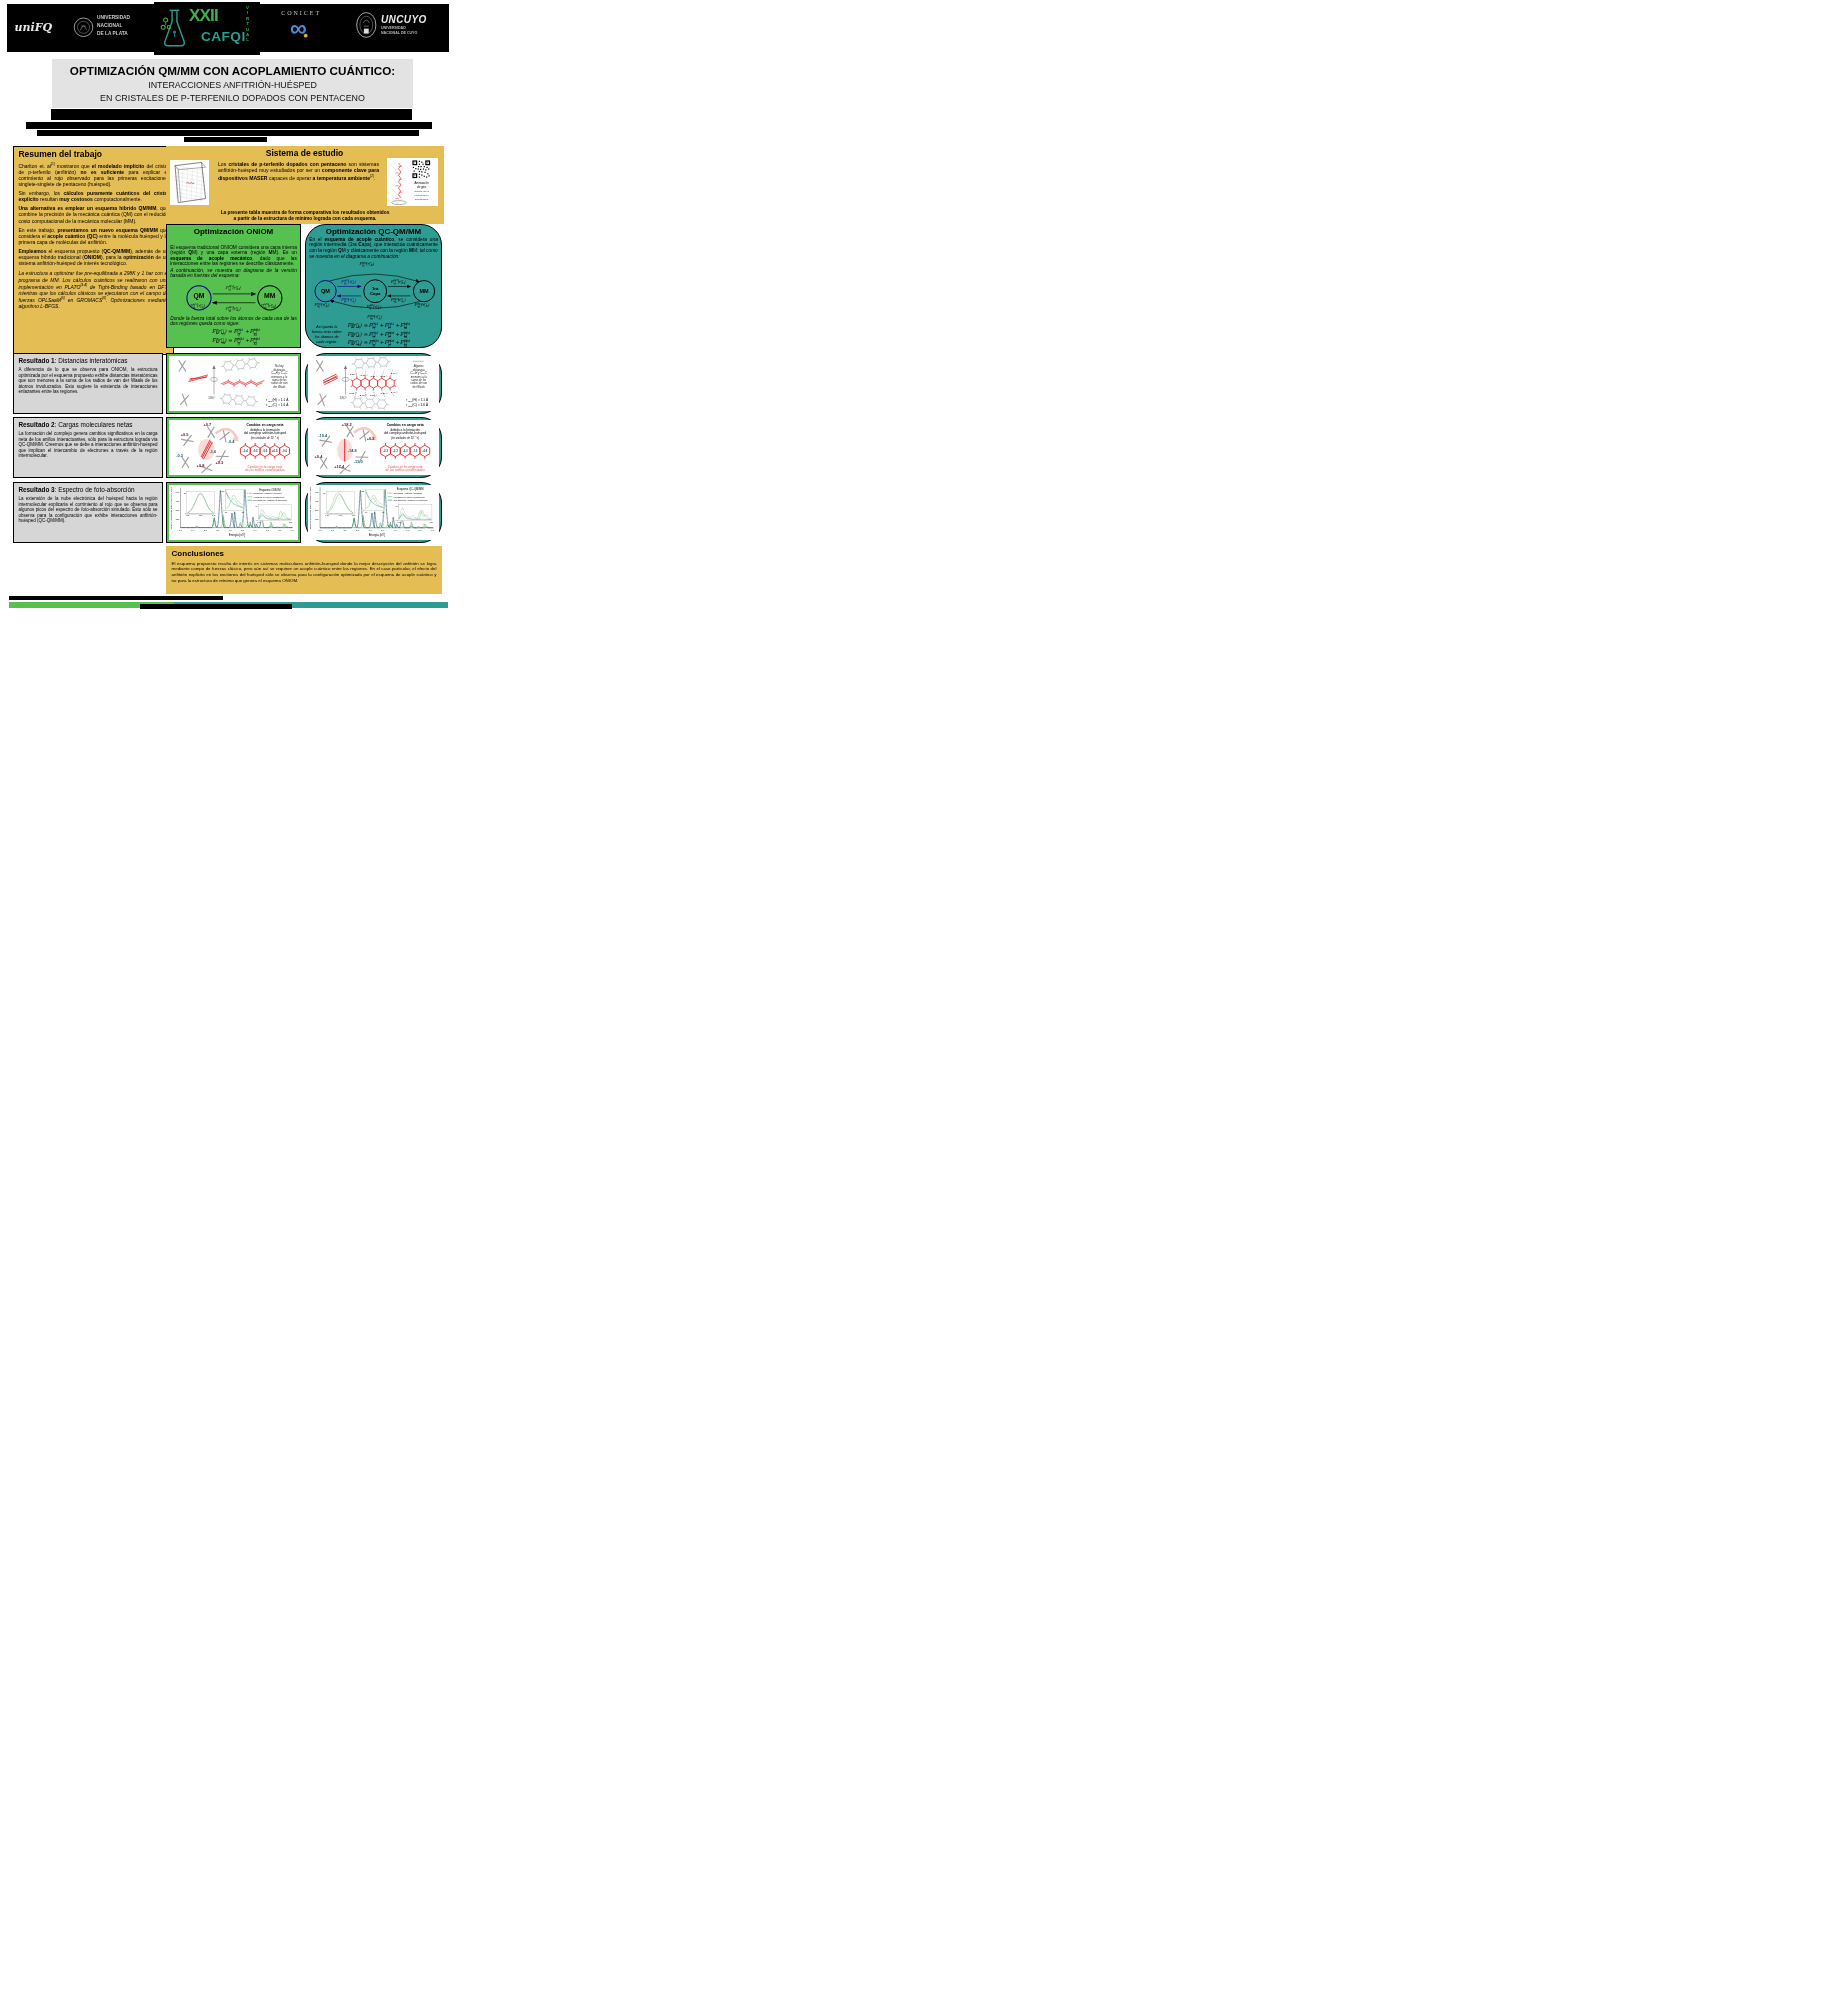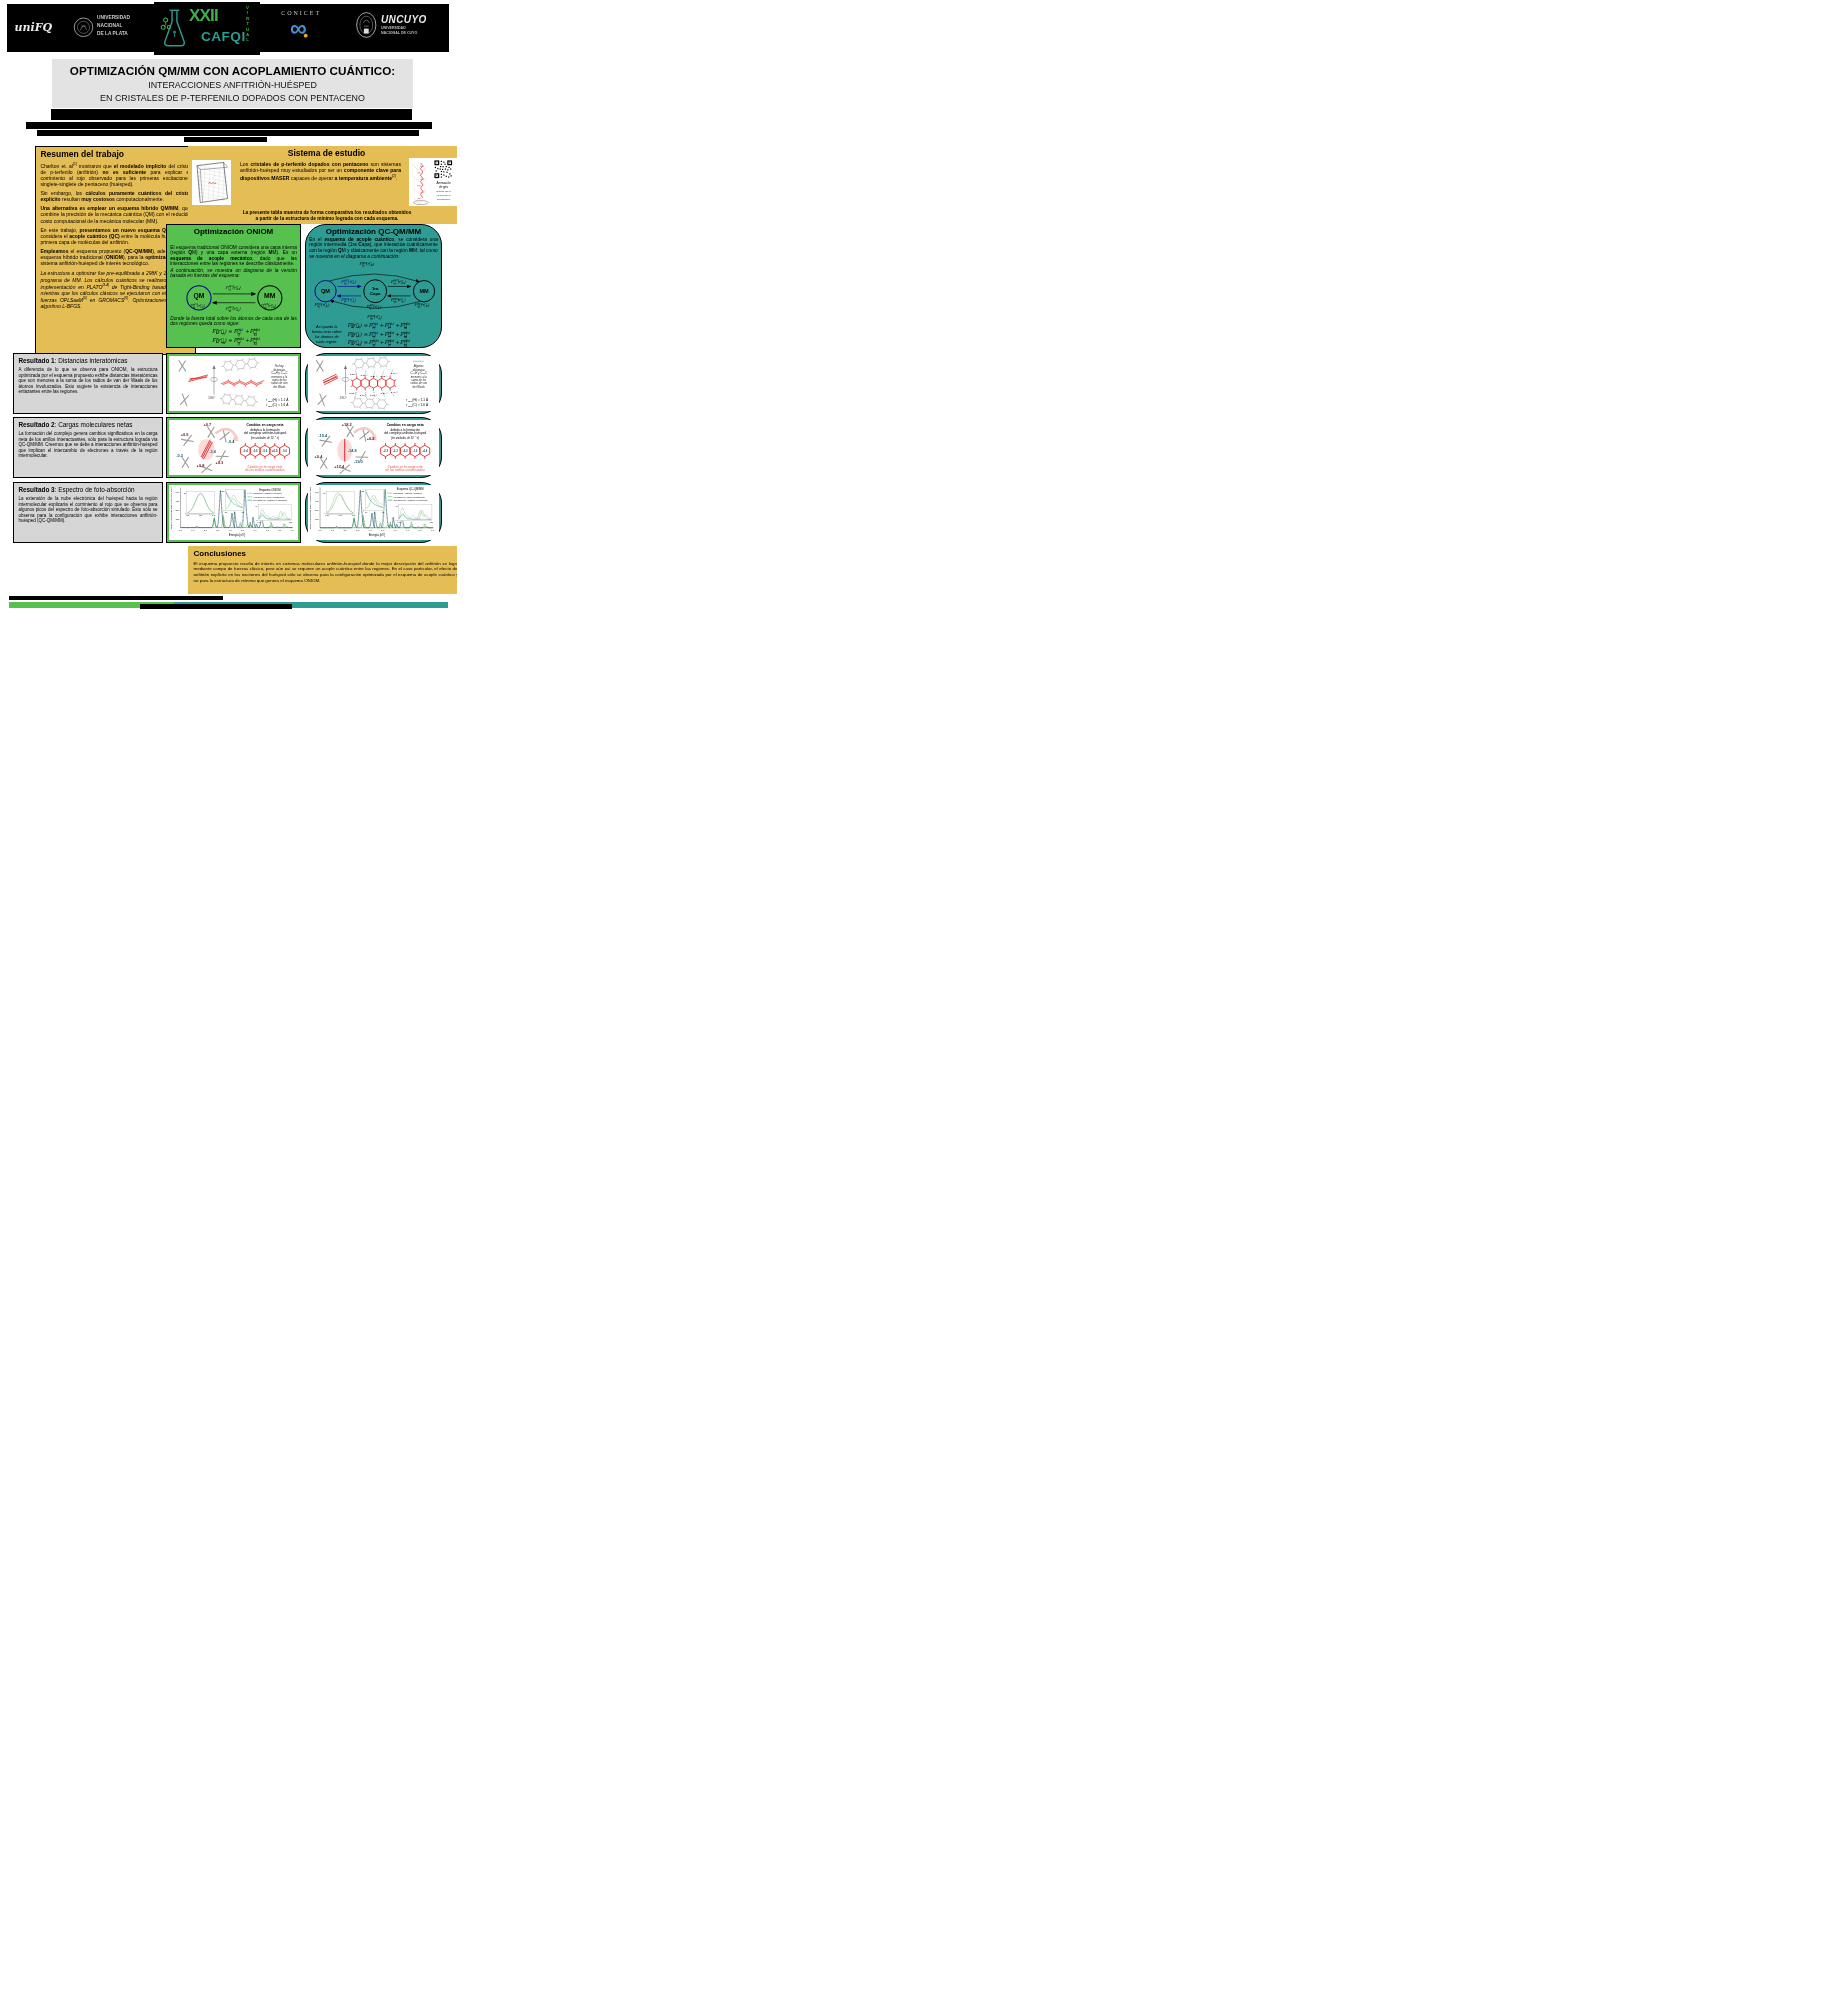--- a/index.html
+++ b/index.html
@@ -1,20 +1,20 @@
 <!DOCTYPE html>
 <html style="font-size:6.4px"><head>
 <meta charset="utf-8">
 <style>
   html,body{margin:0;padding:0;background:#fff;font-family:"Liberation Sans",sans-serif;}
   .page{position:relative;width:457px;height:609px;background:#fff;overflow:hidden;}
   .abs{position:absolute;}
   .b{font-weight:bold;} .i{font-style:italic;} .just{text-align:justify;text-justify:inter-word;}
   .ctr{text-align:center;}
-  .yellow{background:#e5bd55;margin-left:22px;} .green{background:#57c14f;} .teal{background:#2f9c94;border-radius:21px;}
+  .yellow{background:#e5bd55;} .green{background:#57c14f;} .teal{background:#2f9c94;border-radius:21px;}
   .graycell{background:#d6d6d6;border:1.2px solid #000;}
   .bordered{border:1.2px solid #000;}
   .whitebox{background:#fff;position:absolute;}
   .redact{background:#000;position:absolute;}
   p{margin:0 0 2.8px 0;}
   sup{font-size:65%;}
   svg text{font-family:"Liberation Sans",sans-serif;}
   .fF{font-family:"DejaVu Serif",serif;font-style:italic;font-size:9.5px;fill:#000;}
   .fs{font-family:"DejaVu Serif",serif;font-style:italic;font-size:6px;fill:#000;}
   .eF{font-family:"DejaVu Serif",serif;font-style:italic;font-size:12.5px;fill:#000;}

